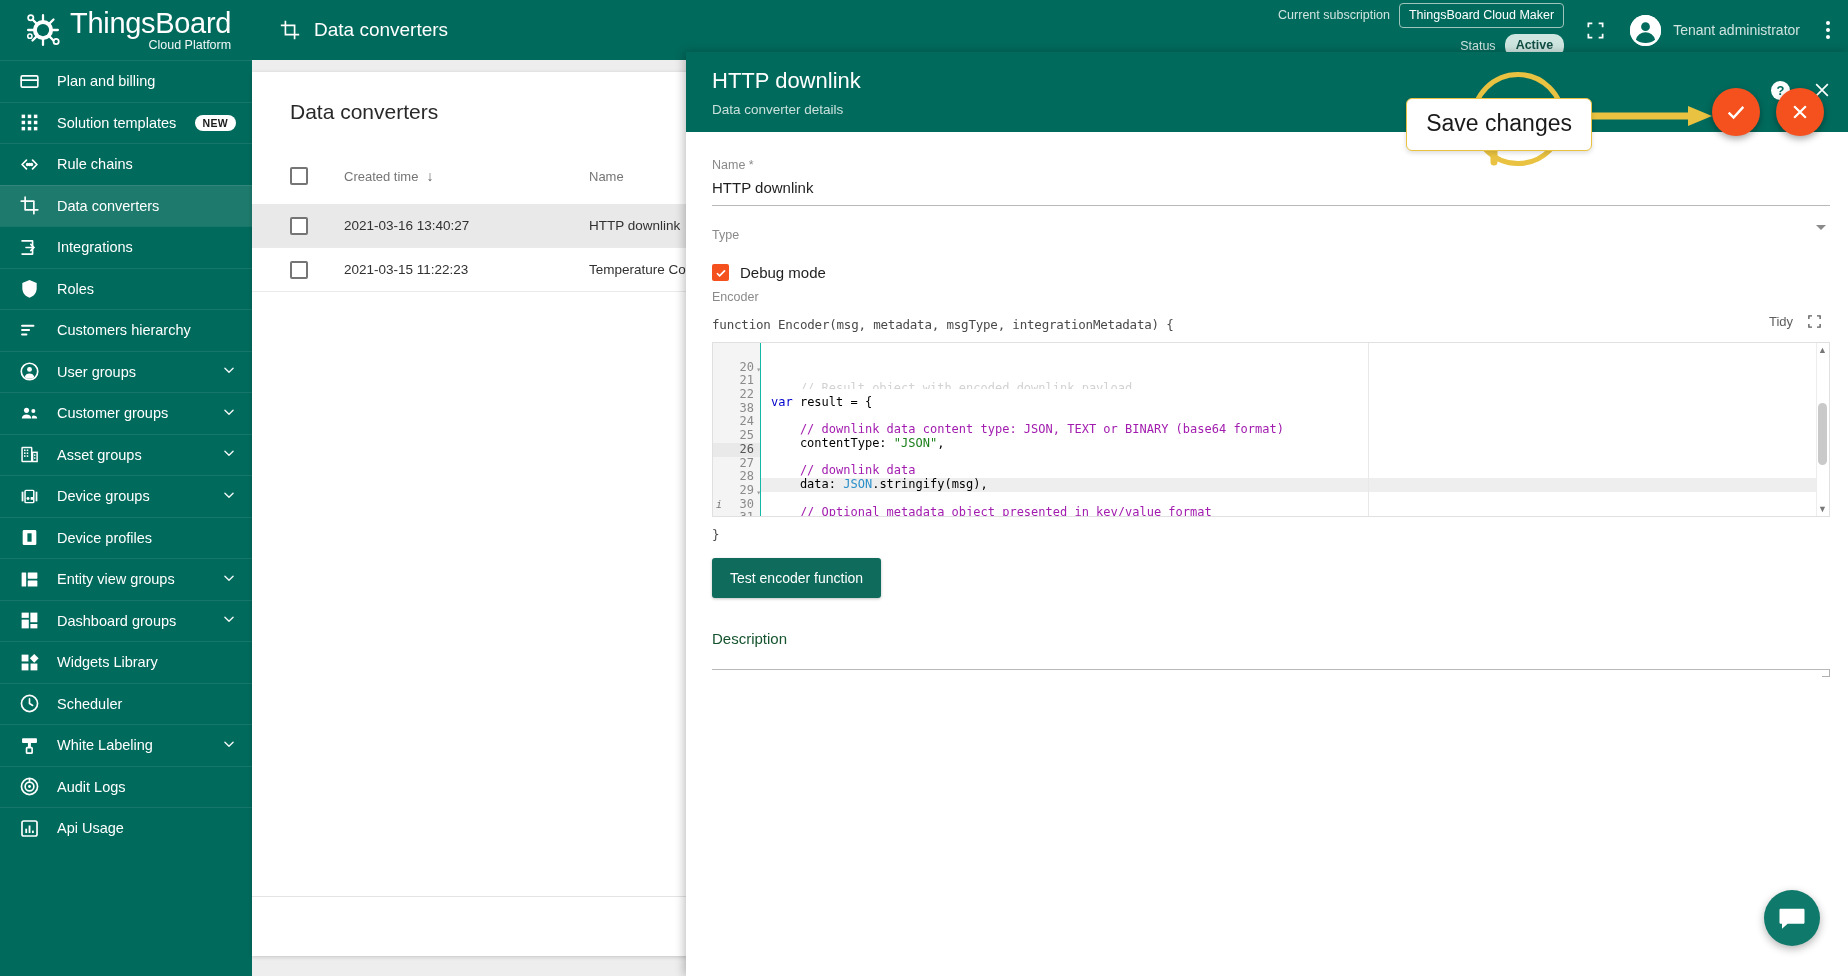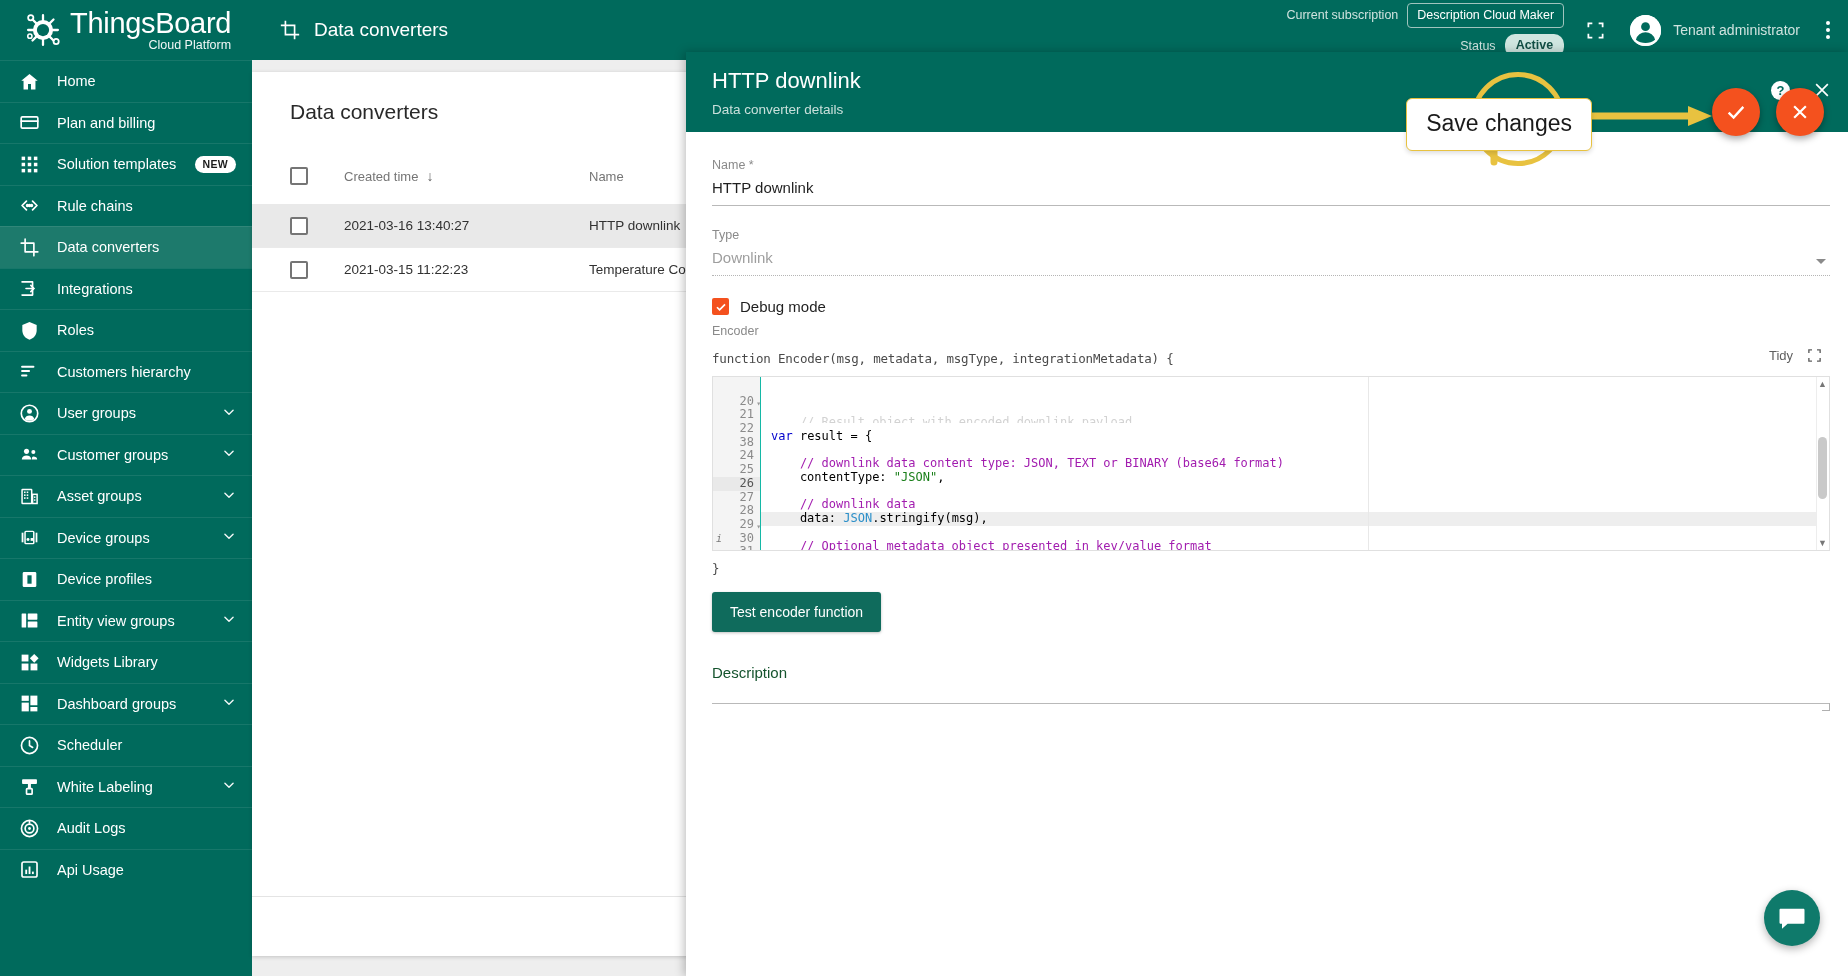--- a/index.html
+++ b/index.html
@@ -244,28 +244,20 @@
         </svg>
       </div>
       <div class="logo-text">
         <div class="logo-title">ThingsBoard</div>
         <div class="logo-sub">Cloud Platform</div>
       </div>
     </div>
     <nav class="nav" id="nav">
         <div class="nav-item">
           <span class="nav-ic">
-            <svg width="21" height="21" viewBox="0 0 24 24" fill="#fff">
-              <path d="M12 3.3L2.6 11.2h2.6V21h5.1v-6.1h3.4V21h5.1v-9.8h2.6z"></path>
-            </svg>
-          </span>
-          <span class="nav-label">Home</span>
-        </div>
-        <div class="nav-item">
-          <span class="nav-ic">
             <svg width="21" height="21" viewBox="0 0 24 24" fill="none" stroke="#fff" stroke-width="1.9" stroke-linecap="round" stroke-linejoin="round">
               <rect x="2.5" y="5.5" width="19" height="13" rx="1.4"></rect>
               <path d="M2.5 10.5h19"></path>
             </svg>
           </span>
           <span class="nav-label">Plan and billing</span>
         </div>
         <div class="nav-item">
           <span class="nav-ic">
             <svg width="21" height="21" viewBox="0 0 24 24" fill="#fff">
@@ -413,41 +405,41 @@
             </svg>
           </span>
           <span class="nav-label">Entity view groups</span>
           <span><svg class="chev" viewBox="0 0 24 24" fill="none" stroke="#fff" stroke-width="2.4" stroke-linecap="round" stroke-linejoin="round">
               <path d="M5 9l7 7 7-7"></path>
             </svg></span>
         </div>
         <div class="nav-item">
           <span class="nav-ic">
             <svg width="21" height="21" viewBox="0 0 24 24" fill="#fff">
+              <rect x="3" y="3" width="8.2" height="6"></rect>
+              <rect x="13" y="3" width="8" height="11"></rect>
+              <rect x="3" y="11" width="8.2" height="10"></rect>
+              <rect x="13" y="16" width="8" height="5"></rect>
+            </svg>
+          </span>
+          <span class="nav-label">Dashboard groups</span>
+          <span><svg class="chev" viewBox="0 0 24 24" fill="none" stroke="#fff" stroke-width="2.4" stroke-linecap="round" stroke-linejoin="round">
+              <path d="M5 9l7 7 7-7"></path>
+            </svg></span>
+        </div>
+        <div class="nav-item">
+          <span class="nav-ic">
+            <svg width="21" height="21" viewBox="0 0 24 24" fill="#fff">
               <rect x="3" y="3" width="7.8" height="7.8"></rect>
               <path d="M17.4 2.2l5 5-5 5-5-5z"></path>
               <rect x="3" y="13.2" width="7.8" height="7.8"></rect>
               <rect x="13.2" y="13.2" width="7.8" height="7.8"></rect>
             </svg>
           </span>
           <span class="nav-label">Widgets Library</span>
-        </div>
-        <div class="nav-item">
-          <span class="nav-ic">
-            <svg width="21" height="21" viewBox="0 0 24 24" fill="#fff">
-              <rect x="3" y="3" width="8.2" height="6"></rect>
-              <rect x="13" y="3" width="8" height="11"></rect>
-              <rect x="3" y="11" width="8.2" height="10"></rect>
-              <rect x="13" y="16" width="8" height="5"></rect>
-            </svg>
-          </span>
-          <span class="nav-label">Dashboard groups</span>
-          <span><svg class="chev" viewBox="0 0 24 24" fill="none" stroke="#fff" stroke-width="2.4" stroke-linecap="round" stroke-linejoin="round">
-              <path d="M5 9l7 7 7-7"></path>
-            </svg></span>
         </div>
         <div class="nav-item">
           <span class="nav-ic">
             <svg width="21" height="21" viewBox="0 0 24 24" fill="#fff">
               <circle cx="12" cy="12" r="9.2" fill="none" stroke="#fff" stroke-width="1.9"></circle>
               <path d="M12 6.8V12l3.6 2.2" stroke="#fff" stroke-width="1.9" fill="none" stroke-linecap="round"></path>
             </svg>
           </span>
           <span class="nav-label">Scheduler</span>
         </div>
@@ -498,21 +490,21 @@
             <path d="M7 2v15h15"></path>
               <path d="M17 22V7H2"></path>
           </svg>
         </span>
         <span>Data converters</span>
       </div>
       <div class="topbar-spacer"></div>
       <div class="subs-block">
         <div class="subs-row">
           <span class="subs-label">Current subscription</span>
-          <span class="subs-chip">Description Cloud Maker</span>
+          <span class="subs-chip">ThingsBoard Cloud Maker</span>
         </div>
         <div class="subs-row" style="margin-top:6px;">
           <span class="subs-label">Status</span>
           <span class="status-chip">Active</span>
         </div>
       </div>
       <div class="top-ic">
         <svg width="19" height="19" viewBox="0 0 24 24" fill="none" stroke="#fff" stroke-width="2.2">
           <path d="M3 8V3h5M16 3h5v5M21 16v5h-5M8 21H3v-5"></path>
         </svg>
@@ -577,21 +569,20 @@
 
       <div class="details-body">
 
         <div class="fld">
           <div class="fld-label">Name *</div>
           <div class="fld-value underline-solid">HTTP downlink</div>
         </div>
 
         <div class="fld" style="margin-top:22px;">
           <div class="fld-label">Type</div>
-          <div class="fld-value muted underline-dotted">Downlink</div>
           <div class="select-arrow"></div>
         </div>
 
         <div class="checkline">
           <div class="cb-checked">
             <svg width="12" height="12" viewBox="0 0 24 24" stroke="#fff" stroke-width="3.4" fill="none">
               <path d="M4 12.5l5.2 5.3L20 6.6"></path>
             </svg>
           </div>
           <span class="checkline-label">Debug mode</span>

